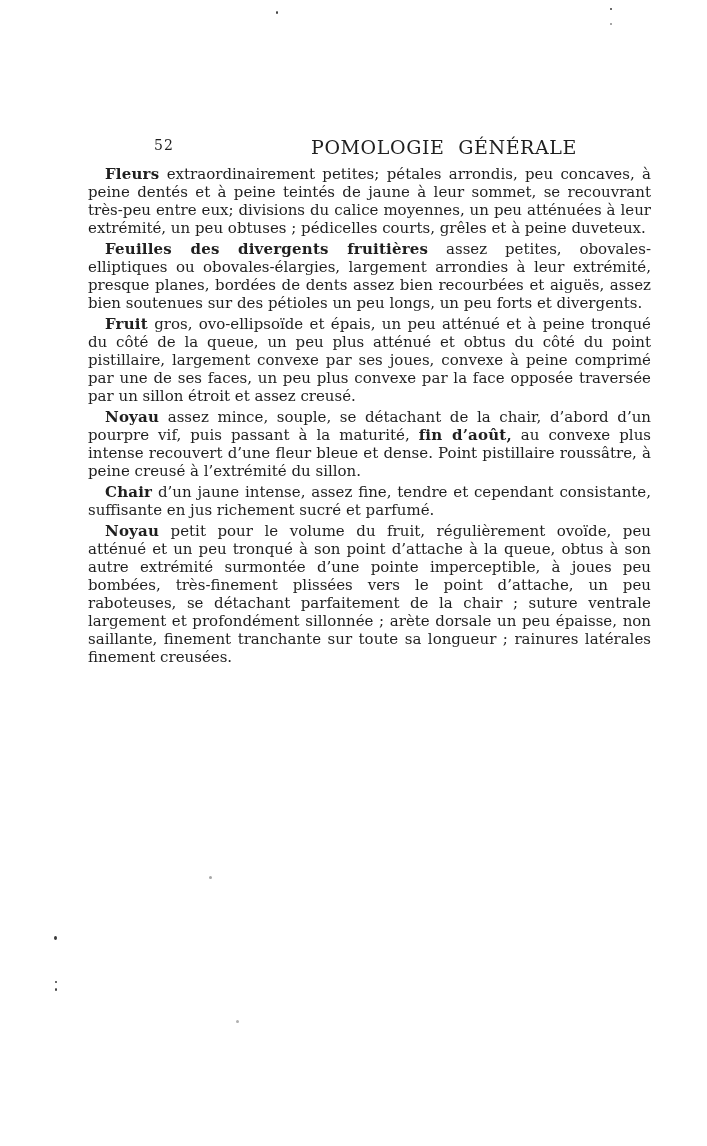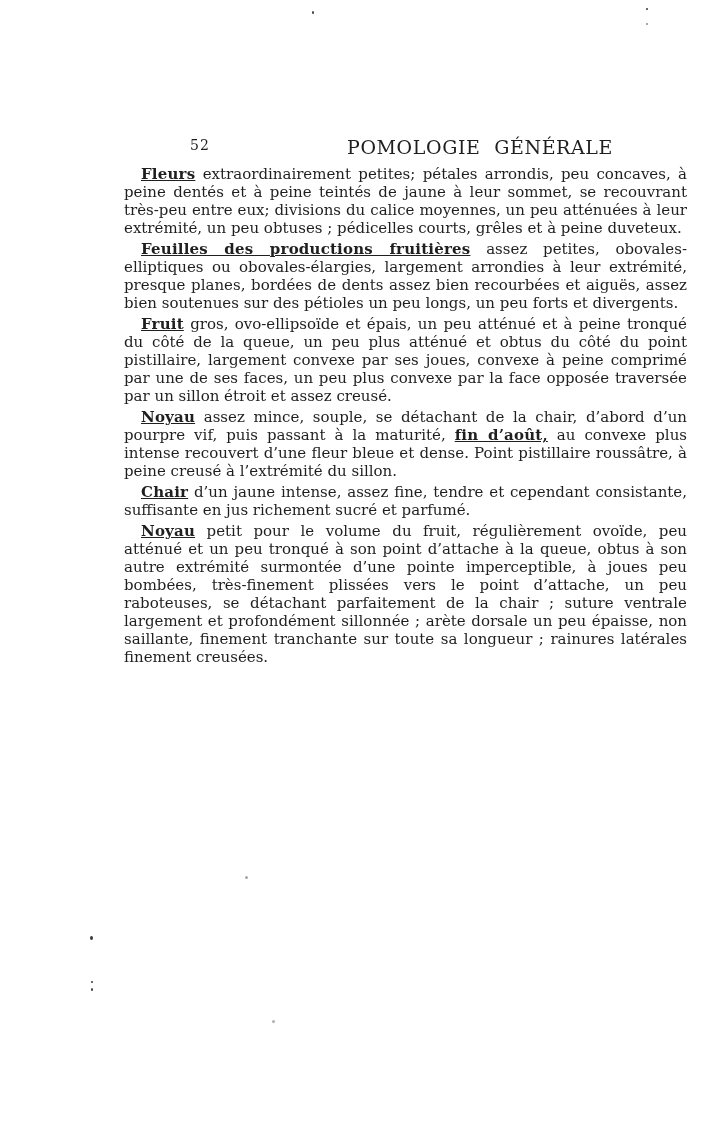--- a/index.html
+++ b/index.html
@@ -11,21 +11,20 @@
     height: 1146px;
     position: relative;
     overflow: hidden;
     background: #ffffff;
     font-family: "DejaVu Serif", "Liberation Serif", serif;
     color: #1f1f1f;
   }
   .scan-page {
     position: absolute;
     inset: 0;
-    margin-left: 36px;
   }
   .page-number {
     position: absolute;
     left: 154px;
     top: 137px;
     font-size: 14px;
     letter-spacing: 1px;
   }
   .running-title {
     position: absolute;
@@ -45,40 +44,39 @@
     line-height: 18px;
     text-align: justify;
   }
   .para {
     margin: 0 0 3px 0;
     text-indent: 17px;
   }
   .lead {
     font-weight: bold;
     letter-spacing: 0.2px;
-    text-decoration: underline;
   }
   .speck {
     position: absolute;
     background: #3a3a3a;
     border-radius: 50%;
   }
 </style>
 </head>
 <body style="background: rgb(255, 255, 255); color: rgb(31, 31, 31);">
 
 <div class="scan-page">
 
   <span class="page-number">52</span>
 
   <span class="running-title">POMOLOGIE GÉNÉRALE</span>
 
   <div class="text-block">
       <p class="para"><span class="lead">Fleurs</span><span> extraordinairement petites; pétales arrondis, peu concaves, à peine dentés et à peine teintés de jaune à leur sommet, se recouvrant très-peu entre eux; divisions du calice moyennes, un peu atténuées à leur extrémité, un peu obtuses ; pédicelles courts, grêles et à peine duveteux.</span></p>
-      <p class="para"><span class="lead">Feuilles des productions fruitières</span><span> assez petites, obovales-elliptiques ou obovales-élargies, largement arrondies à leur extrémité, presque planes, bordées de dents assez bien recourbées et aiguës, assez bien soutenues sur des pétioles un peu longs, un peu forts et divergents.</span></p>
+      <p class="para"><span class="lead">Feuilles des divergents fruitières</span><span> assez petites, obovales-elliptiques ou obovales-élargies, largement arrondies à leur extrémité, presque planes, bordées de dents assez bien recourbées et aiguës, assez bien soutenues sur des pétioles un peu longs, un peu forts et divergents.</span></p>
       <p class="para"><span class="lead">Fruit</span><span> gros, ovo-ellipsoïde et épais, un peu atténué et à peine tronqué du côté de la queue, un peu plus atténué et obtus du côté du point pistillaire, largement convexe par ses joues, convexe à peine comprimé par une de ses faces, un peu plus convexe par la face opposée traversée par un sillon étroit et assez creusé.</span></p>
       <p class="para"><span class="lead">Noyau</span><span> assez mince, souple, se détachant de la chair, d’abord d’un pourpre vif, puis passant à la maturité, </span><span class="lead">fin d’août,</span><span> au convexe plus intense recouvert d’une fleur bleue et dense. Point pistillaire roussâtre, à peine creusé à l’extrémité du sillon.</span></p>
       <p class="para"><span class="lead">Chair</span><span> d’un jaune intense, assez fine, tendre et cependant consistante, suffisante en jus richement sucré et parfumé.</span></p>
       <p class="para"><span class="lead">Noyau</span><span> petit pour le volume du fruit, régulièrement ovoïde, peu atténué et un peu tronqué à son point d’attache à la queue, obtus à son autre extrémité surmontée d’une pointe imperceptible, à joues peu bombées, très-finement plissées vers le point d’attache, un peu raboteuses, se détachant parfaitement de la chair ; suture ventrale largement et profondément sillonnée ; arète dorsale un peu épaisse, non saillante, finement tranchante sur toute sa longueur ; rainures latérales finement creusées.</span></p>
     </div>
 
   <span class="speck" style="left:276px; top:11px;  width:2px; height:3px;"></span>
   <span class="speck" style="left:610px; top:8px;   width:2px; height:2px;"></span>
   <span class="speck" style="left:610px; top:23px;  width:2px; height:2px; opacity:.6;"></span>
   <span class="speck" style="left:209px; top:876px; width:3px; height:3px; opacity:.45;"></span>

